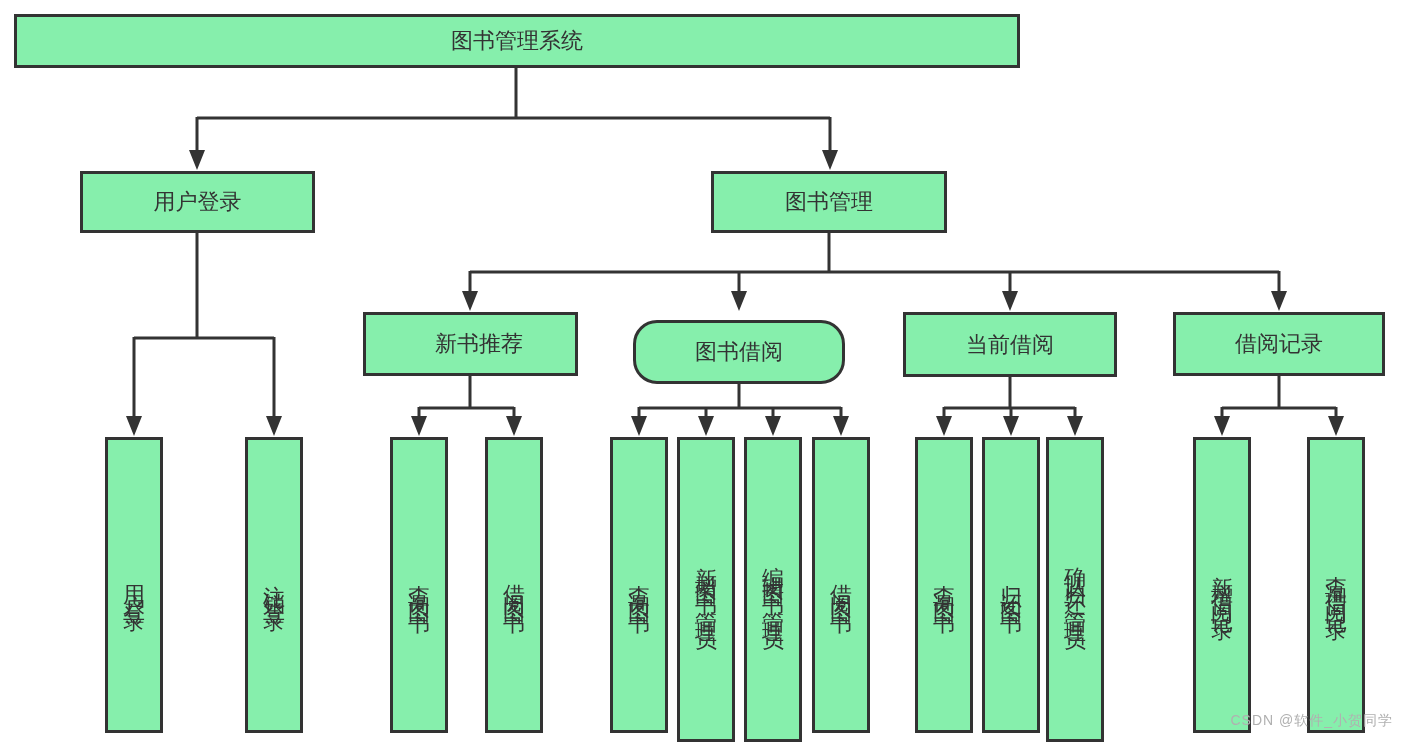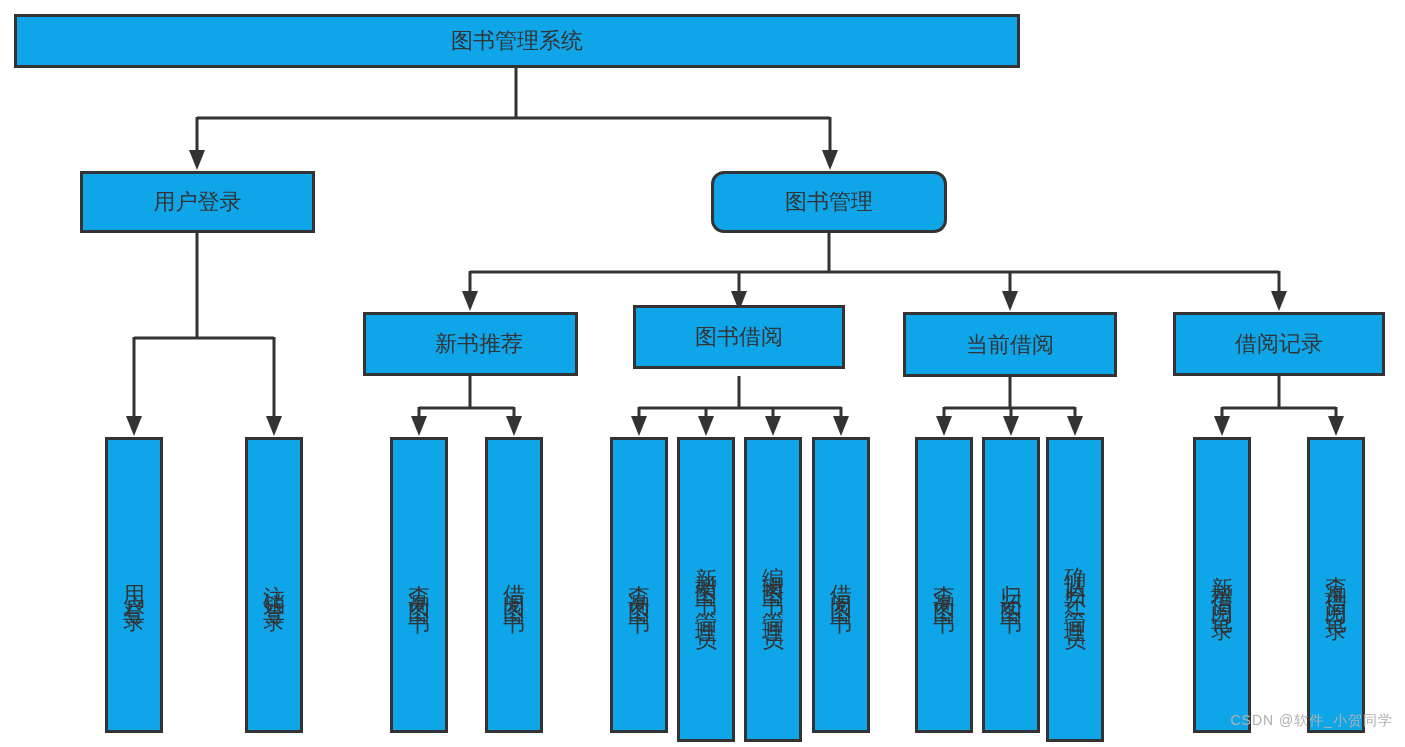--- a/index.html
+++ b/index.html
@@ -20,21 +20,21 @@
   .connectors {
     position: absolute;
     left: 0; top: 0;
     width: 1405px; height: 747px;
     pointer-events: none;
   }
   .box {
     position: absolute;
     box-sizing: border-box;
     border: 3px solid var(--line);
-    background: #0ea5e9;
+    background: #86efac;
     display: flex;
     align-items: center;
     justify-content: center;
     color: var(--text);
     font-size: 22px;
     line-height: 1;
     text-align: center;
   }
   .leaf {
     writing-mode: vertical-rl;
@@ -70,24 +70,24 @@
          M126 416 H142 L134 436 Z M266 416 H282 L274 436 Z
          M411 416 H427 L419 436 Z M506 416 H522 L514 436 Z
          M631 416 H647 L639 436 Z M698 416 H714 L706 436 Z M765 416 H781 L773 436 Z M833 416 H849 L841 436 Z
          M936 416 H952 L944 436 Z M1003 416 H1019 L1011 436 Z M1067 416 H1083 L1075 436 Z
          M1214 416 H1230 L1222 436 Z M1328 416 H1344 L1336 436 Z"></path>
   </svg>
 
   <div class="box" style="left:14px; top:14px; width:1006px; height:54px;">图书管理系统</div>
 
   <div class="box" style="left:80px; top:171px; width:235px; height:62px;">用户登录</div>
-  <div class="box" style="left:711px; top:171px; width:236px; height:62px;border-radius:13px;">图书管理</div>
+  <div class="box" style="left:711px; top:171px; width:236px; height:62px;">图书管理</div>
 
   <div class="box" style="left:363px; top:312px; width:215px; height:64px;padding-left:17px;">新书推荐</div>
-  <div class="box" style="left:633px; top:305px; width:212px; height:64px;">图书借阅</div>
+  <div class="box" style="left:633px; top:320px; width:212px; height:64px;border-radius:24px;">图书借阅</div>
   <div class="box" style="left:903px; top:312px; width:214px; height:65px;">当前借阅</div>
   <div class="box" style="left:1173px; top:312px; width:212px; height:64px;">借阅记录</div>
 
   <div class="box leaf" style="left:105px; top:437px; width:58px; height:296px;">用户登录</div>
   <div class="box leaf" style="left:245px; top:437px; width:58px; height:296px;">注销登录</div>
 
   <div class="box leaf" style="left:390px; top:437px; width:58px; height:296px;">查询图书</div>
   <div class="box leaf" style="left:485px; top:437px; width:58px; height:296px;">借阅图书</div>
 
   <div class="box leaf" style="left:610px; top:437px; width:58px; height:296px;">查询图书</div>

